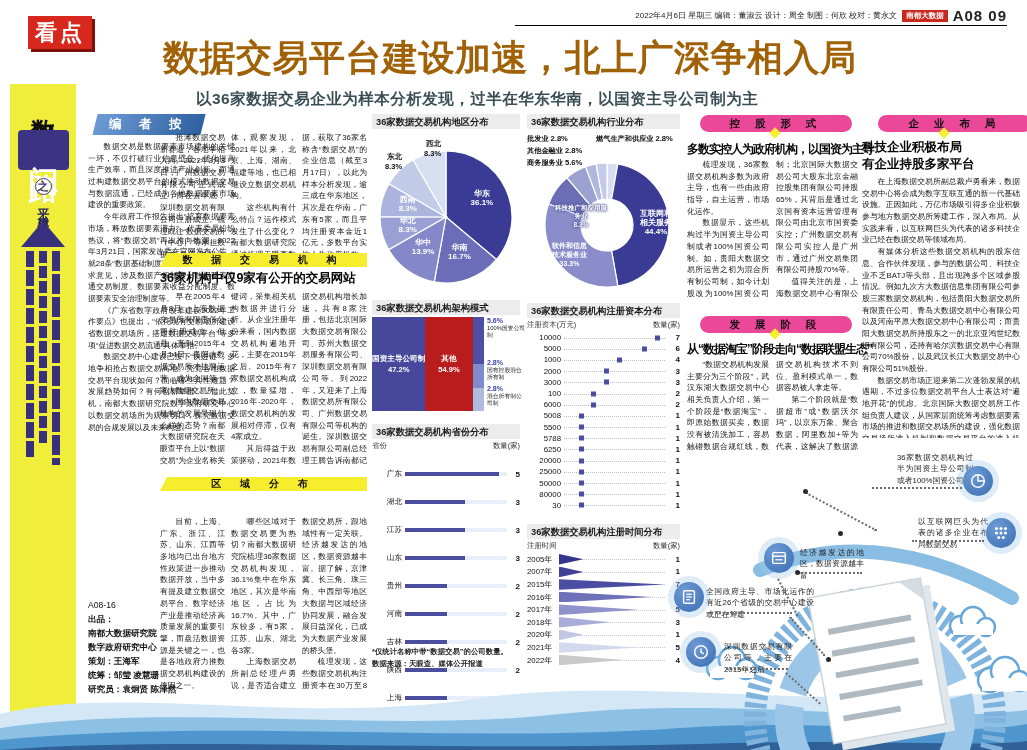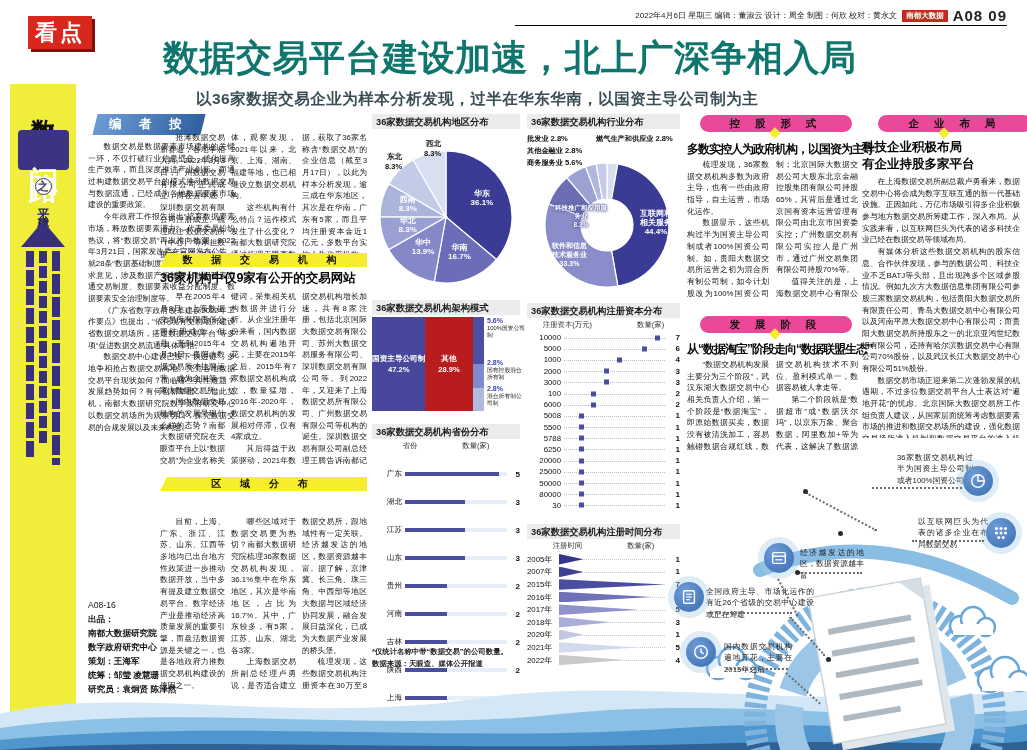--- a/index.html
+++ b/index.html
@@ -7,21 +7,21 @@
         font-family:"Liberation Sans","DejaVu Sans",sans-serif;color:#111;}
   .abs{position:absolute;}
   
   .kandian{left:28px;top:16px;width:64px;height:33px;background:#d8271c;color:#fff;font-size:22px;font-weight:900;
            display:flex;align-items:center;justify-content:center;letter-spacing:3px;box-shadow:3px 3px 0 #7e120b;}
   .mastmeta{right:20px;top:7px;display:flex;align-items:center;gap:5px;font-size:8px;color:#222;}
   .brandbadge{background:#c8281e;color:#fff;font-size:7.5px;padding:1px 4px;font-weight:bold;}
   .pageno{font-size:15px;font-weight:900;letter-spacing:1px;}
   .mastrule{right:20px;top:25px;width:492px;border-top:1.6px solid #000;height:0;}
   
-  .h-title{left:163px;top:34px;font-size:36px;font-weight:900;letter-spacing:0.5px;color:#0f766e;}
+  .h-title{left:163px;top:34px;font-size:36px;font-weight:900;letter-spacing:0.5px;color:#a16207;}
   .h-sub{left:166px;top:89px;font-size:15.5px;font-weight:700;color:#3a4e56;letter-spacing:0.5px;margin-left:30px;}
   
   .sidebar{left:10px;top:84px;width:66px;height:660px;background:#f1ed3b;z-index:1;display:flex;flex-direction:column;align-items:center;}
   .sb-top{writing-mode:vertical-rl;font-size:24px;font-weight:900;color:#101010;letter-spacing:5px;margin-top:16px;}
   .sb-main{writing-mode:vertical-rl;background:#3d3384;color:#fff;font-size:30px;font-weight:900;letter-spacing:8px;
            padding:12px 5px;border-radius:4px;margin-top:10px;}
   .sb-zhi{font-size:11px;font-weight:bold;color:#3d3384;margin-top:8px;border:1px solid #3d3384;border-radius:50%;
           width:15px;height:15px;display:flex;align-items:center;justify-content:center;}
   .sb-sub{writing-mode:vertical-rl;font-size:12px;font-weight:bold;color:#22225e;letter-spacing:4px;margin-top:4px;}
   .sb-circuit{margin-top:6px;}
@@ -39,21 +39,21 @@
   .intro{top:114px;height:136px;margin-top:18px;}
   .secbar{left:160px;width:207px;height:14px;background:#f6ee2d;display:flex;align-items:center;justify-content:center;
           font-size:10px;font-weight:900;letter-spacing:8px;color:#101010;clip-path:polygon(7px 0,100% 0,100% 100%,0 100%);}
   .art-title{left:160px;font-size:12.5px;font-weight:900;white-space:nowrap;color:#060606;}
   .orgbody{top:291px;height:182px;}
   .regbody{top:516px;height:177px;}
   
   .chart-band{height:15px;background:#ececec;font-size:9.3px;font-weight:900;color:#1c1c1c;padding:2px 0 0 4px;box-sizing:border-box;}
   .bandA{left:372px;width:148px;}
   .bandB{left:527px;width:153px;}
-  .chart-hd{display:flex;justify-content:center;font-size:7.4px;color:#333;margin-bottom:2px;gap:45px;}
+  .chart-hd{display:flex;justify-content:space-between;font-size:7.4px;color:#333;margin-bottom:2px;gap:45px;}
   .out-lbl{font-size:7.5px;font-weight:700;color:#111;text-align:right;line-height:1.3;}
   .ind-lbl{font-size:7.2px;font-weight:700;color:#111;white-space:nowrap;}
   .ind-lbl b{font-size:7.6px;}
   
   .stk{display:flex;height:94px;}
   .stkseg{display:flex;flex-direction:column;align-items:center;justify-content:center;color:#fff;font-size:7.6px;font-weight:700;line-height:1.5;}
   .stkmini{display:flex;flex-direction:column;width:15px;}
   .stklbls{position:relative;width:36px;}
   .stkg{position:absolute;left:3px;width:40px;line-height:1.15;}
   .stkg .pc{color:#3b3fae;font-size:7px;font-weight:900;}
@@ -186,21 +186,21 @@
 
   <div class="abs chart-band bandA" style="top:300px">36家数据交易机构架构模式</div>
   <div id="chart-mode" class="abs" style="left:372px;top:317px;width:148px;height:96px">
       <div class="stk" style="width: 112px; float: left;">
         <div class="stkseg" style="background: rgb(71, 72, 156); width: 69.856px;">
           <span>国资主导公司制</span>
           <span>47.2%</span>
         </div>
         <div class="stkseg" style="background: #b91c1c; width: 61.716px;">
           <span>其他</span>
-          <span>28.9%</span>
+          <span>54.9%</span>
         </div>
         <div class="stkmini">
           <div style="background: rgb(77, 79, 165); height: 50%;"></div>
           <div style="background: rgb(126, 139, 205); height: 25%;"></div>
           <div style="background: rgb(174, 186, 223); height: 25%;"></div>
         </div>
       </div>
       <div class="stklbls" style="float: left; height: 94px;">
         <div class="stkg" style="top: 0px;">
           <div class="pc">5.6%</div>
@@ -697,21 +697,21 @@
   </div>
   <div class="abs co-txt" style="left:706px;top:586px;width:108px;z-index:4">全国政府主导、市场化运作的有近26个省级的交易中心建设或正在筹建</div>
   <div class="abs co-icon" style="left:674px;top:582px;z-index:4">
     <svg width="18" height="18" viewBox="0 0 20 20">
         <rect x="4" y="3" width="12" height="14" rx="1.5" fill="none" stroke="#fff" stroke-width="1.6"></rect>
         <line x1="7" y1="7" x2="13" y2="7" stroke="#fff" stroke-width="1.4"></line>
         <line x1="7" y1="10" x2="13" y2="10" stroke="#fff" stroke-width="1.4"></line>
         <line x1="7" y1="13" x2="11" y2="13" stroke="#fff" stroke-width="1.4"></line>
       </svg>
   </div>
-  <div class="abs co-txt" style="left:724px;top:641px;width:68px;z-index:4">国内数据交易机构遍地开花，主要在2015年之后</div>
+  <div class="abs co-txt" style="left:724px;top:641px;width:68px;z-index:4">深圳数据交易有限公司等，主要在2015年之后</div>
   <div class="abs co-icon" style="left:686px;top:637px;z-index:4">
     <svg width="18" height="18" viewBox="0 0 20 20">
         <circle cx="10" cy="10" r="7" fill="none" stroke="#fff" stroke-width="1.6"></circle>
         <path d="M10 6 L10 10 L13 12" fill="none" stroke="#fff" stroke-width="1.6"></path>
       </svg>
   </div>
 
   <div class="abs dotline" style="left:872px;top:487px;width:90px;z-index:4"></div>
   <div class="abs dotline" style="left:806px;top:492px;width:80px;transform:rotate(28deg);z-index:4"></div>
   <div class="abs dotline" style="left:912px;top:540px;width:72px;z-index:4"></div>

